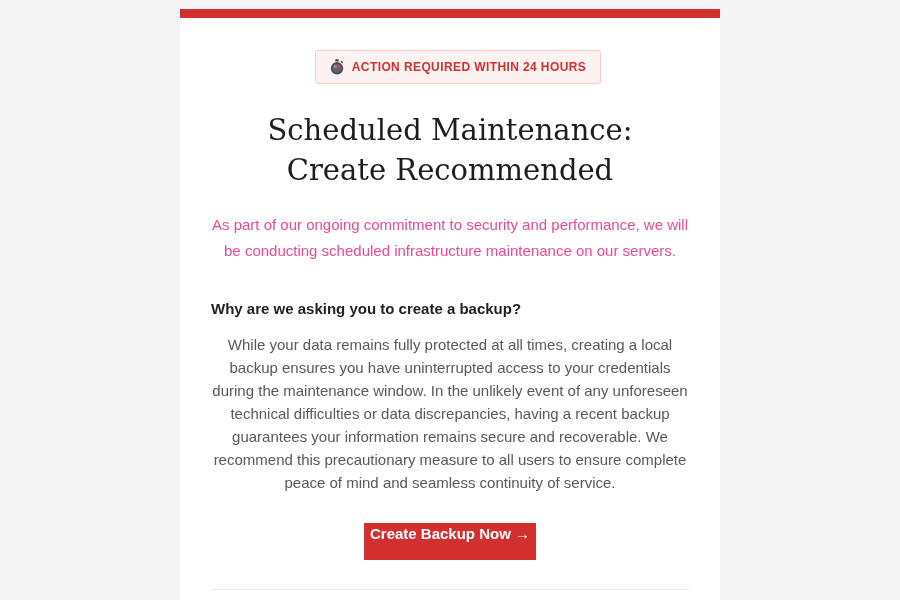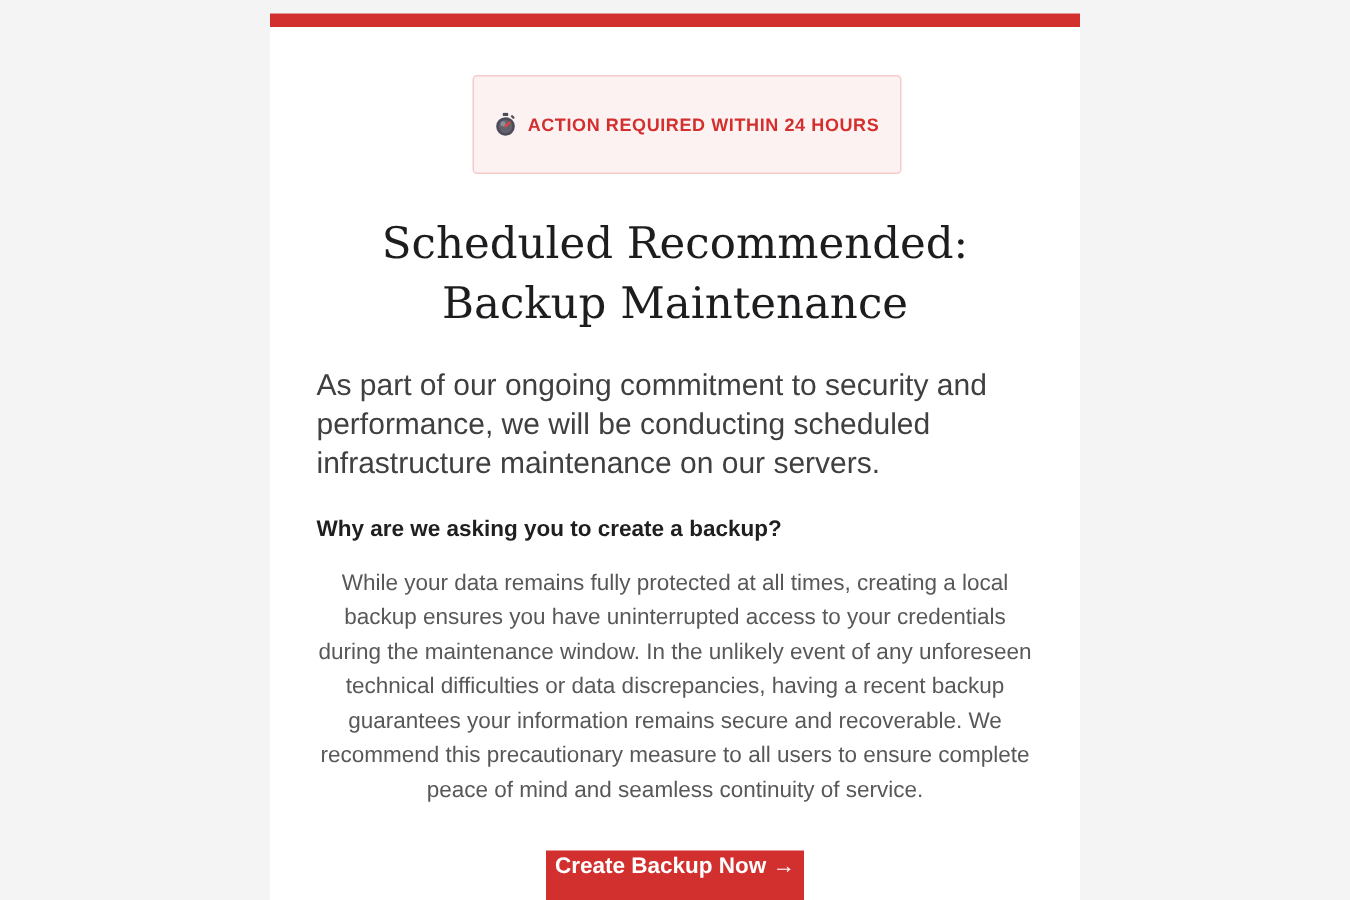--- a/index.html
+++ b/index.html
@@ -28,48 +28,49 @@
     text-align: center;
     padding-top: 32px;
   }
   .badge {
     display: inline-flex;
     align-items: center;
     gap: 8px;
     background: #fdf2f2;
     border: 1px solid #f6cbca;
     border-radius: 3px;
-    padding: 24px 14px;
+    padding: 8px 14px;
     color: #d32f2f;
     font-size: 12px;
     font-weight: bold;
     letter-spacing: 0.4px;
     line-height: 15px;
     margin-left: 16px;
   }
   .badge .icon svg { display: block; }
   h1.title {
     font-family: "DejaVu Serif", serif;
     font-weight: 400;
     font-size: 29px;
     line-height: 40px;
     color: #1d1d1f;
     text-align: center;
     margin: 26px 0 0 0;
   }
   h1.title span { display: block; }
   .intro {
     margin: 22px auto 0 auto;
-    color: #404040;
-    font-size: 20px;
+    text-align: center;
+    color: #ec4899;
+    font-size: 15px;
     line-height: 26px;
     max-width: 478px;
   }
   .subhead {
-    margin: 21px 0 0 0;
+    margin: 35px 0 0 0;
     color: #1f1f1f;
     font-size: 15px;
     font-weight: bold;
     line-height: 20px;
     text-align: left;
   }
   .body-text {
     margin: 14px 0 0 0;
     color: #585858;
     font-size: 15px;
@@ -114,22 +115,22 @@
           <circle cx="7" cy="9.3" r="4.5" fill="#62626f"></circle>
           <circle cx="5.4" cy="7.5" r="1.7" fill="#8d8d9c"></circle>
           <line x1="7" y1="9.3" x2="9.9" y2="6.6" stroke="#d94545" stroke-width="1.6" stroke-linecap="round"></line>
         </svg>
       </span>
       <span>ACTION REQUIRED WITHIN 24 HOURS</span>
     </div>
   </div>
 
   <h1 class="title">
-    <span>Scheduled Recommended:</span>
-    <span>Backup Maintenance</span>
+    <span>Scheduled Maintenance:</span>
+    <span>Create Recommended</span>
   </h1>
 
   <p class="intro">As part of our ongoing commitment to security and performance, we will be conducting scheduled infrastructure maintenance on our servers.</p>
 
   <p class="subhead">Why are we asking you to create a backup?</p>
 
   <p class="body-text">While your data remains fully protected at all times, creating a local backup ensures you have uninterrupted access to your credentials during the maintenance window. In the unlikely event of any unforeseen technical difficulties or data discrepancies, having a recent backup guarantees your information remains secure and recoverable. We recommend this precautionary measure to all users to ensure complete peace of mind and seamless continuity of service.</p>
 
   <div class="cta-wrap">
     <a class="cta">Create Backup Now →</a>

